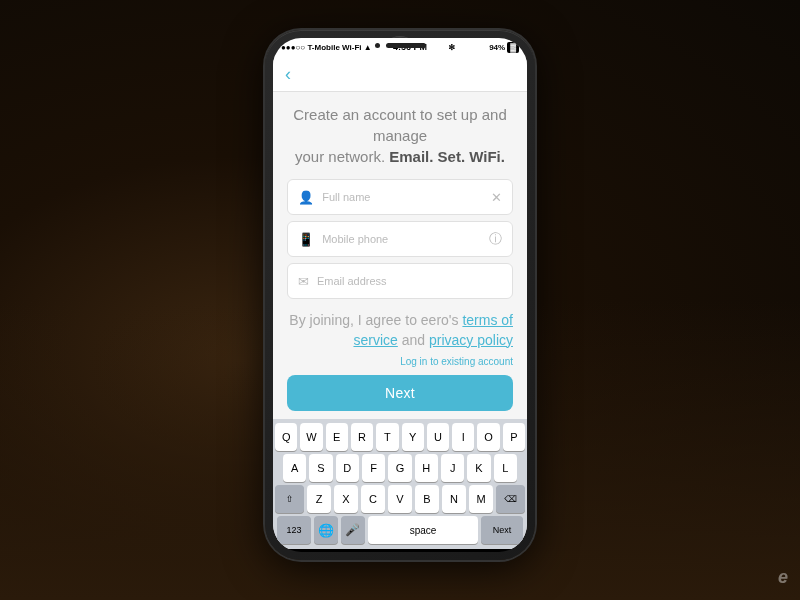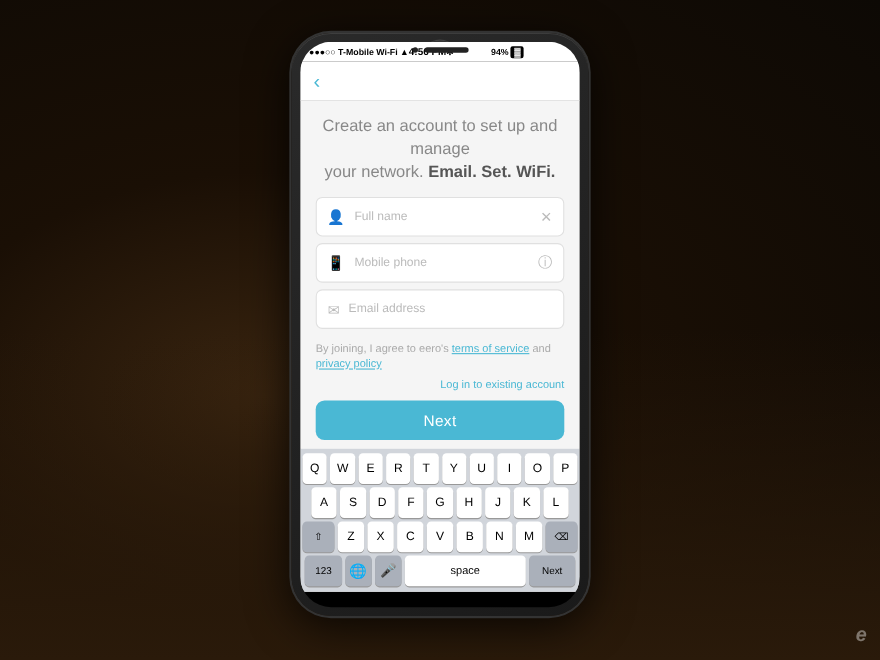--- a/index.html
+++ b/index.html
@@ -87,20 +87,21 @@
       border-radius: 3px;
       background: #222;
     }
 
     
     .status-bar {
       background: #fff;
       height: 18px;
       display: flex;
       align-items: center;
+      justify-content: space-between;
       padding: 0 8px;
       font-size: 9px;
       font-weight: 600;
       color: #000;
       flex-shrink: 0;
     }
 
     .status-left { display: flex; align-items: center; gap: 2px; }
     .status-center { font-size: 9px; font-weight: 600; }
     .status-right { display: flex; align-items: center; gap: 2px; font-size: 9px; }
@@ -197,22 +198,22 @@
     }
 
     .input-action {
       color: #bbb;
       font-size: 13px;
       cursor: pointer;
     }
 
     
     .terms-text {
-      text-align: left;
-      font-size: 10px;
+      text-align: right;
+      font-size: 14px;
       color: #aaa;
       line-height: 1.4;
       margin: 6px 0;
     }
 
     .terms-text a {
       color: #4ab8d4;
       text-decoration: underline;
     }
 

